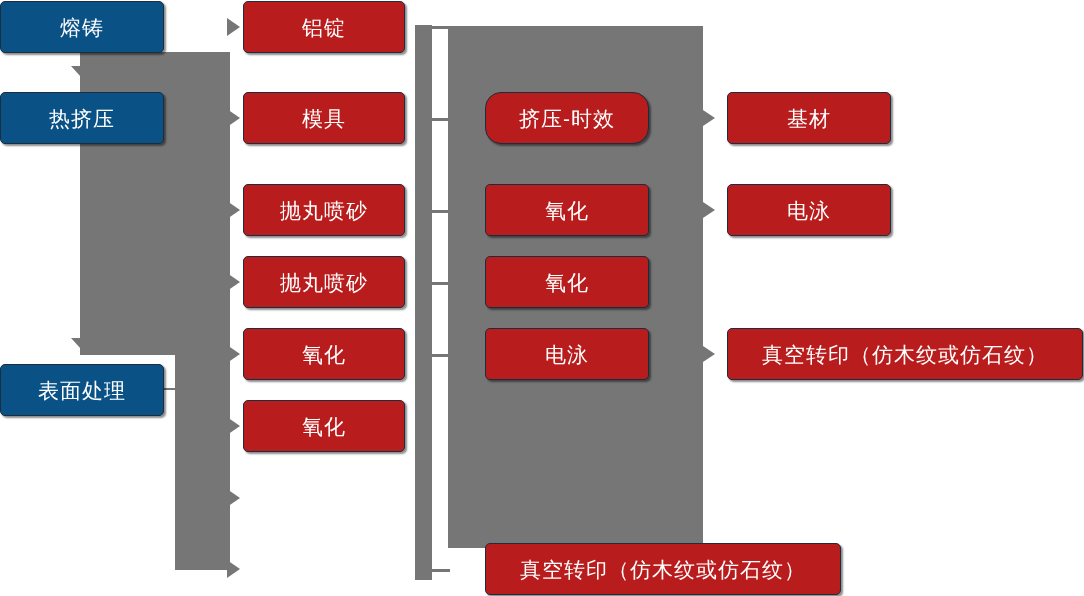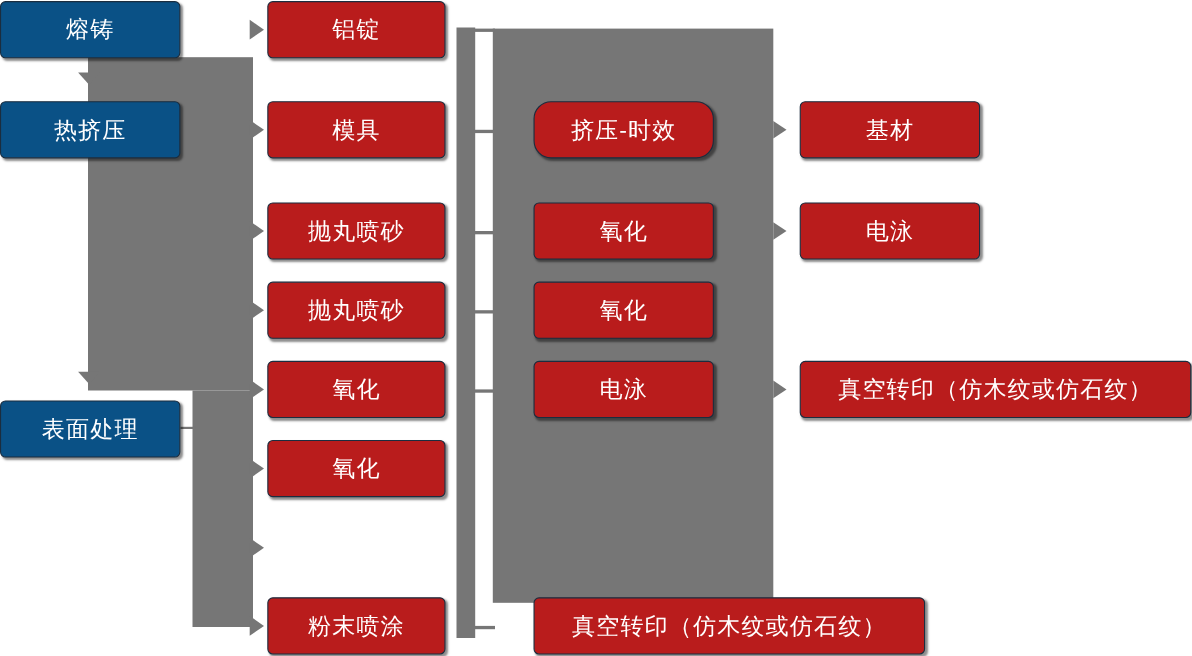--- a/index.html
+++ b/index.html
@@ -116,23 +116,20 @@
   </div>
   <div class="box light" style="left:243px;top:256px;width:162px;height:52px;">
     <span>抛丸喷砂</span>
   </div>
   <div class="box light" style="left:243px;top:328px;width:162px;height:52px;">
     <span>氧化</span>
   </div>
   <div class="box light" style="left:243px;top:400px;width:162px;height:52px;">
     <span>氧化</span>
   </div>
-  <div class="box light" style="left:243px;top:543px;width:162px;height:52px;">
-    <span>粉末喷涂</span>
-  </div>
 
   <div class="box light" style="left:485px;top:92px;width:164px;height:52px;border-radius:16px;">
     <span>挤压-时效</span>
   </div>
   <div class="box light" style="left:485px;top:184px;width:164px;height:52px;">
     <span>氧化</span>
   </div>
   <div class="box light" style="left:485px;top:256px;width:164px;height:52px;">
     <span>氧化</span>
   </div>

